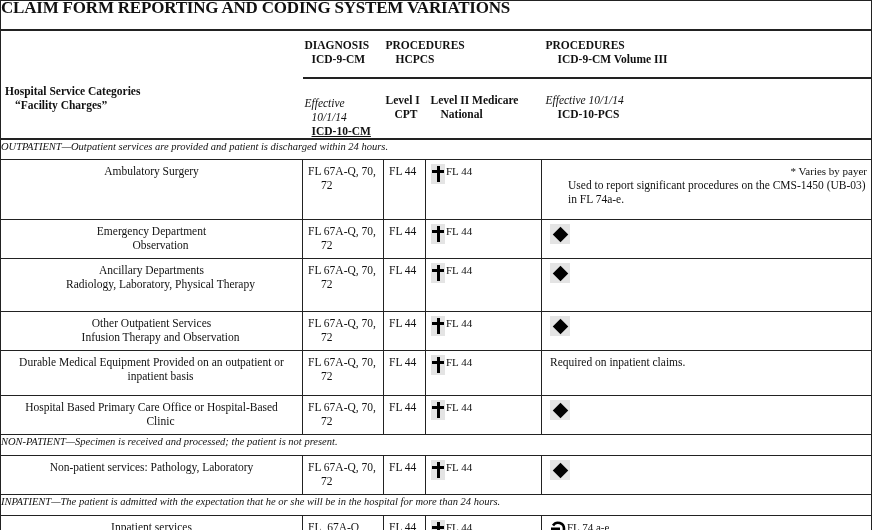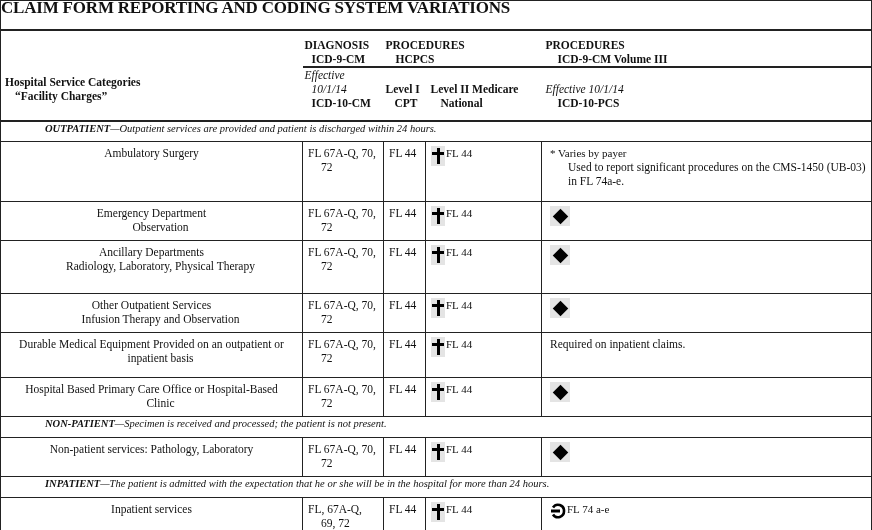--- a/index.html
+++ b/index.html
@@ -4,26 +4,26 @@
   <style>
     * { box-sizing: border-box; margin: 0; padding: 0; }
     html, body { width: 872px; height: 530px; background: #ffffff; overflow: hidden; }
     body { font-family: "Liberation Serif", "DejaVu Serif", serif; color: #111; font-size: 11.5px; line-height: 14px; }
     table.main { position: absolute; left: 0; top: 0; width: 871px; border-collapse: collapse; table-layout: fixed; }
     table.main td { vertical-align: top; padding: 0; }
     .outer { border: 1.5px solid #222; }
     .title-row td { height: 29px; padding: 7px 5px 0 5px; font-weight: bold; font-size: 17px; letter-spacing: -0.2px; border-bottom: 2px solid #222; }
     .hdr-left { vertical-align: middle !important; padding: 28px 5px 0 4px !important; font-weight: bold; border-right: none; }
     .hdr-left .l2 { padding-left: 10px; }
-    .hdr-top td.hc { height: 37px; padding-top: 7px; font-weight: bold; border-bottom: 2px solid #222; }
-    .hdr-bot td.hc { height: 54px; padding-top: 0; border-bottom: 2.5px solid #222; }
+    .hdr-top td.hc { height: 48px; padding-top: 7px; font-weight: bold; border-bottom: 2px solid #222; }
+    .hdr-bot td.hc { height: 54px; padding-top: 17px; border-bottom: 2.5px solid #222; }
     .ital { font-style: italic; }
     .bold { font-weight: bold; }
     .section td { height: 21px; padding: 4px 5px 0 5px; font-size: 10.5px; border-top: 2px solid #222; border-bottom: 1.5px solid #222; }
-    .section .sec-lbl { font-weight: bold; font-style: italic; margin-left: 44px; }
+    .section .sec-lbl { font-weight: normal; font-style: italic; }
     .section .sec-desc { font-style: italic; }
     tr.row td { border-bottom: 1.5px solid #222; padding: 4px 4px 2px 5px; }
     tr.row td + td { border-left: 1.5px solid #222; margin-left: 32px; }
     tr.row td.c-desc { padding-left: 4px; text-align: center; }
     .sub { padding-left: 18px; }
     .dx .l2 { padding-left: 13px; }
     .sym { display: inline-block; width: 14px; height: 20px; background: #e4e4e4; vertical-align: top; position: relative; margin-right: 1px; }
     .cross::before { content: ""; position: absolute; left: 5.5px; top: 2px; width: 3px; height: 16px; background: #000; }
     .cross::after { content: ""; position: absolute; left: 1px; top: 6px; width: 12px; height: 3px; background: #000; }
     .diamond-wrap { display: inline-block; width: 20px; height: 20px; background: #e4e4e4; position: relative; margin-top: 0; }
@@ -65,21 +65,21 @@
     <td class="hc" style="padding-left:4px;">
       <div>PROCEDURES</div>
       <div style="padding-left:12px;">ICD-9-CM Volume III</div>
     </td>
   </tr>
 
   <tr class="hdr-bot">
     <td class="hc" style="padding-left:2px;">
       <div class="ital">Effective</div>
       <div class="ital" style="padding-left:7px;">10/1/14</div>
-      <div class="bold" style="padding-left:7px;">ICD-10-CM</div>
+      <div class="bold" style="padding-left:7px;text-decoration:underline;">ICD-10-CM</div>
     </td>
     <td class="hc bold" style="padding-top:14px;padding-left:2px;">
       <div>Level I</div>
       <div style="padding-left:9px;">CPT</div>
     </td>
     <td class="hc bold" style="padding-top:14px;padding-left:5px;">
       <div>Level II Medicare</div>
       <div style="padding-left:10px;">National</div>
     </td>
     <td class="hc" style="padding-top:14px;padding-left:4px;">
@@ -100,21 +100,21 @@
     </td>
     <td class="dx">
       <div>FL 67A-Q, 70,</div>
       <div class="l2">72</div>
     </td>
     <td>FL 44</td>
     <td>
       <span class="sym cross"></span><span class="fl-sup">FL 44</span>
     </td>
     <td style="padding-left:8px;">
-      <div style="font-size:11px;">* Varies by payer</div>
+      <div style="font-size:11px;text-align:right;">* Varies by payer</div>
       <div class="note2" style="padding-left:18px;text-indent:0;">Used to report significant procedures on the CMS-1450 (UB-03) in FL 74a-e.</div>
     </td>
   </tr>
 
   <tr class="row" style="height:39px;">
     <td class="c-desc">
       <div>Emergency Department</div>
       <div class="sub">Observation</div>
     </td>
     <td class="dx">

